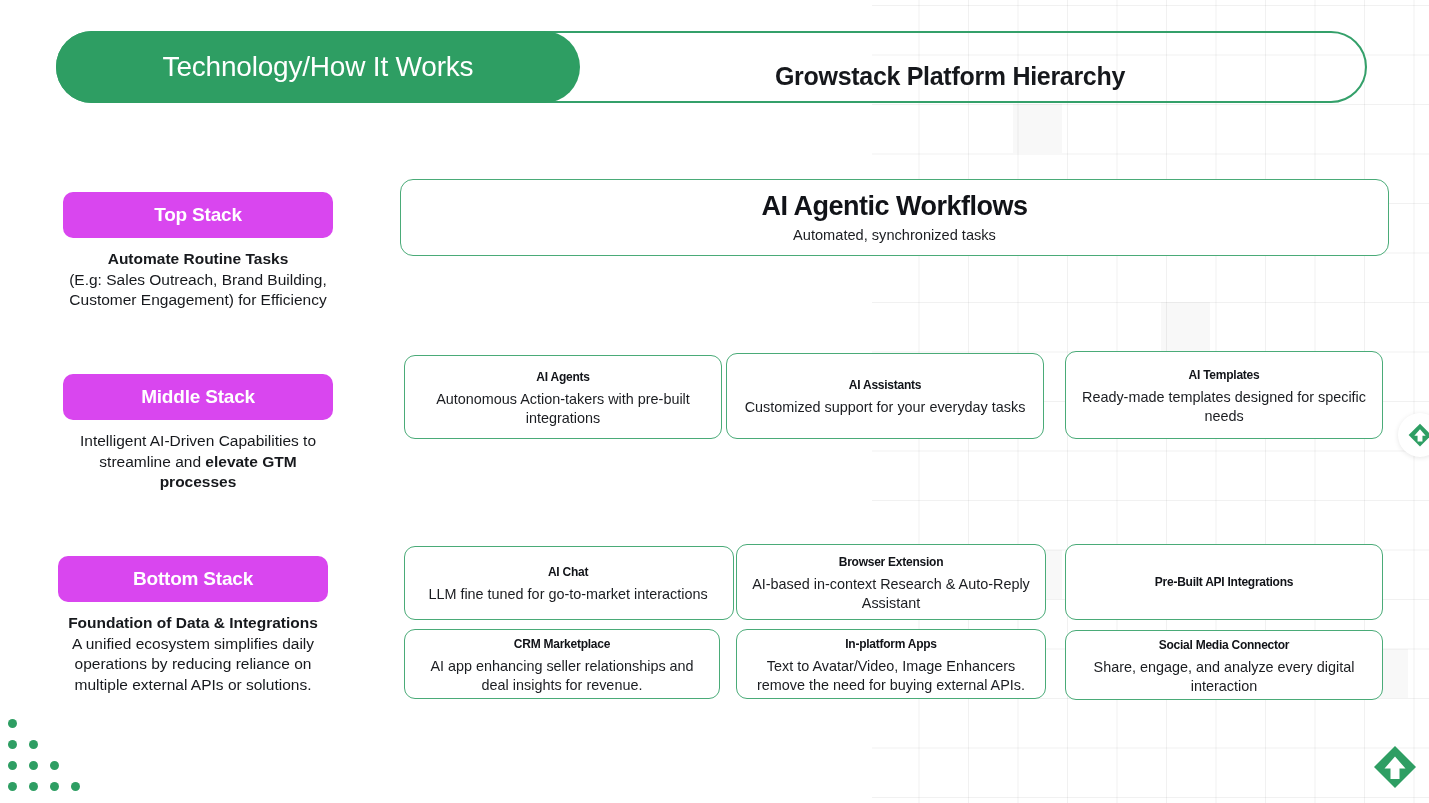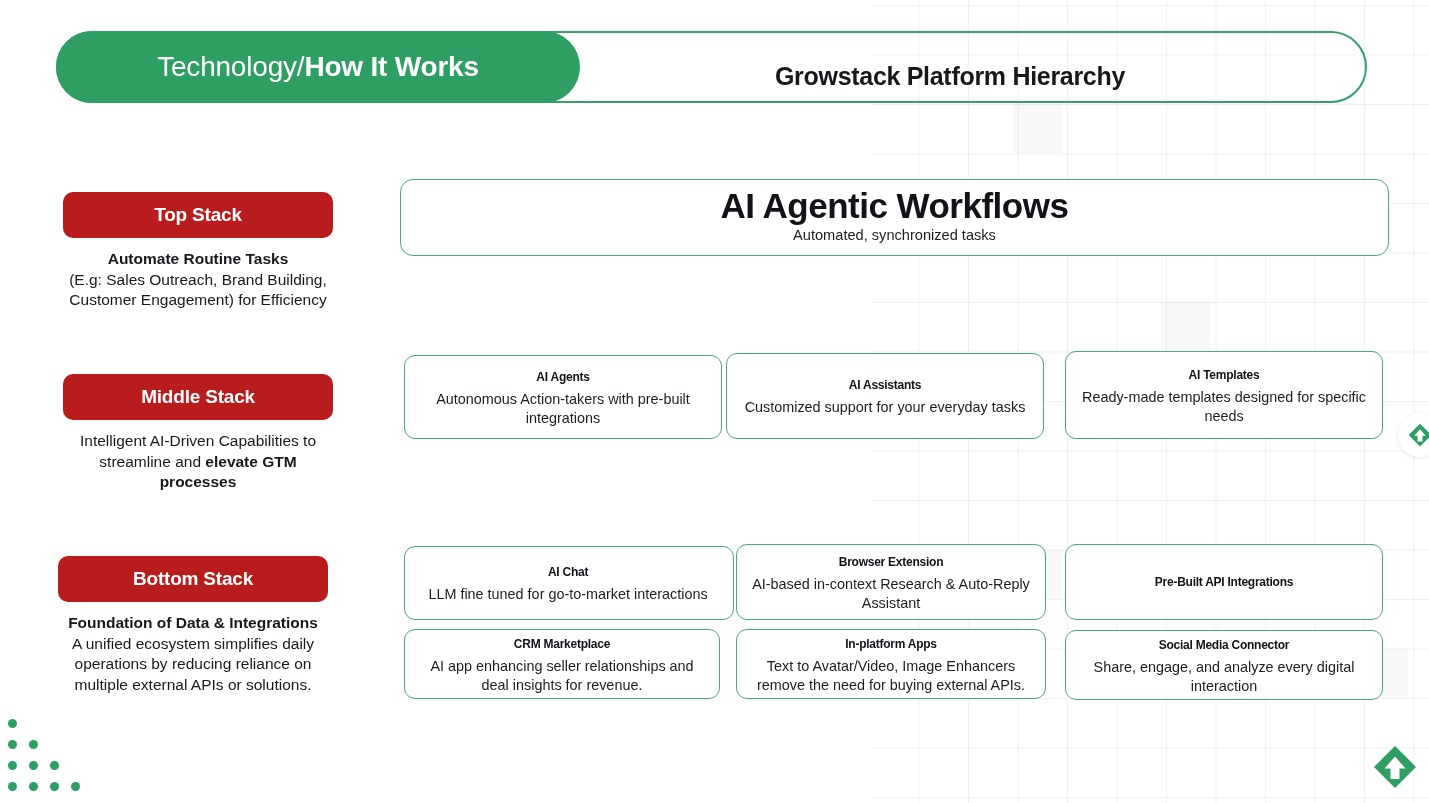--- a/index.html
+++ b/index.html
@@ -53,42 +53,42 @@
     align-items: center;
     justify-content: center;
   }
   .header-pill-text {
     font-size: 28px;
     color: #ffffff;
     letter-spacing: -0.2px;
     white-space: nowrap;
   }
   .header-pill-text .strong { font-weight: 400; margin-top: 27px; }
-  .header-pill-text .light  { font-weight: 700; }
+  .header-pill-text .light  { font-weight: 400; }
   .header-title {
     position: absolute;
     left: 600px; top: 31px;
     width: 700px; height: 72px;
     display: flex;
     align-items: center;
     justify-content: center;
     font-size: 25px;
     font-weight: 700;
     color: #16181c;
     letter-spacing: -0.3px;
     white-space: nowrap;
     margin-top: 9px;
   }
 
   
   .stack-block { position: absolute; width: 270px; left: 63px; }
   .stack-badge {
     height: 46px;
     border-radius: 10px;
-    background: #b91c1c;
+    background: #d946ef;
     color: #ffffff;
     font-size: 19px;
     font-weight: 700;
     display: flex;
     align-items: center;
     justify-content: center;
     letter-spacing: -0.2px;
   }
   .stack-desc {
     margin-top: 11px;
@@ -129,21 +129,21 @@
     line-height: 19.5px;
     color: #1b1d21;
   }
 
   
   #card-hero {
     left: 400px; top: 179px;
     width: 989px; height: 77px;
     border-radius: 13px;
   }
-  #card-hero .card-title { font-size: 35px; line-height: 34px; letter-spacing: -0.5px; }
+  #card-hero .card-title { font-size: 27px; line-height: 34px; letter-spacing: -0.5px; }
   #card-hero .card-sub   { font-size: 14.6px; margin-top: 3px; }
 
   
   #card-ai-agents     { left: 404px;  top: 355px; width: 318px; height: 84px; }
   #card-ai-assistants { left: 726px;  top: 353px; width: 318px; height: 86px; }
   #card-ai-templates  { left: 1065px; top: 351px; width: 318px; height: 88px; }
 
   
   #card-ai-chat        { left: 404px;  top: 546px; width: 330px; height: 74px; padding-left: 10px; }
   #card-browser-ext    { left: 736px;  top: 544px; width: 310px; height: 76px; }

